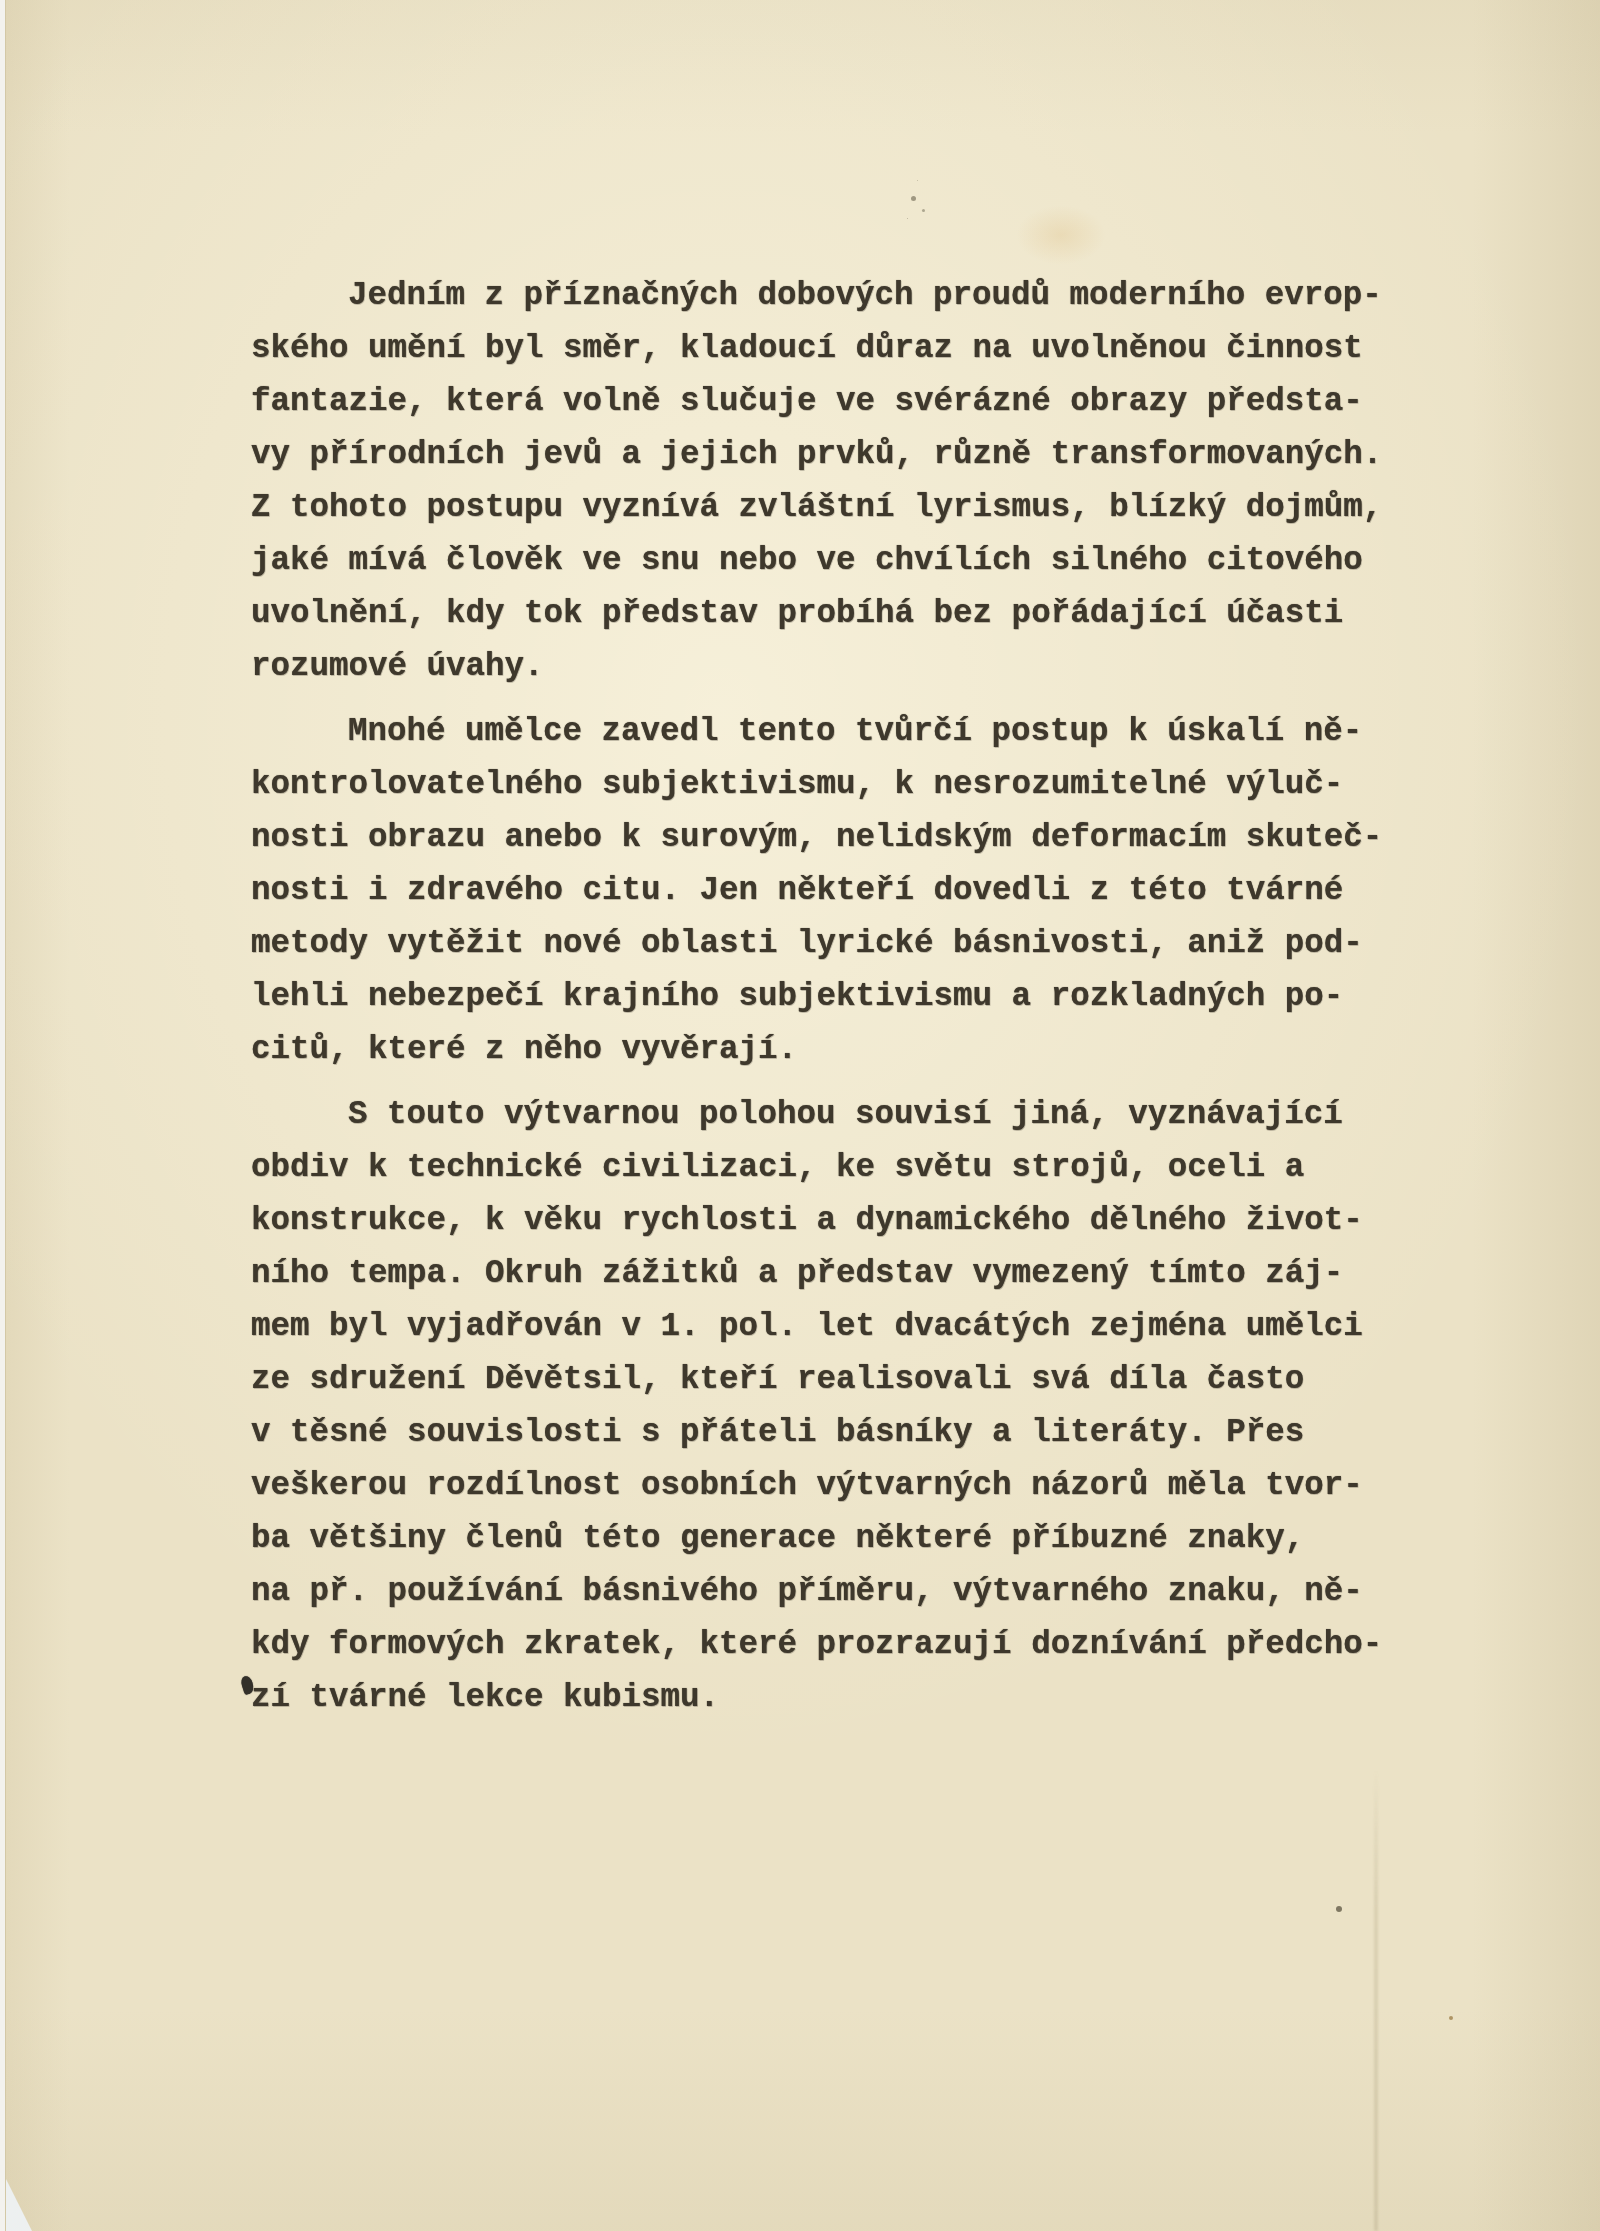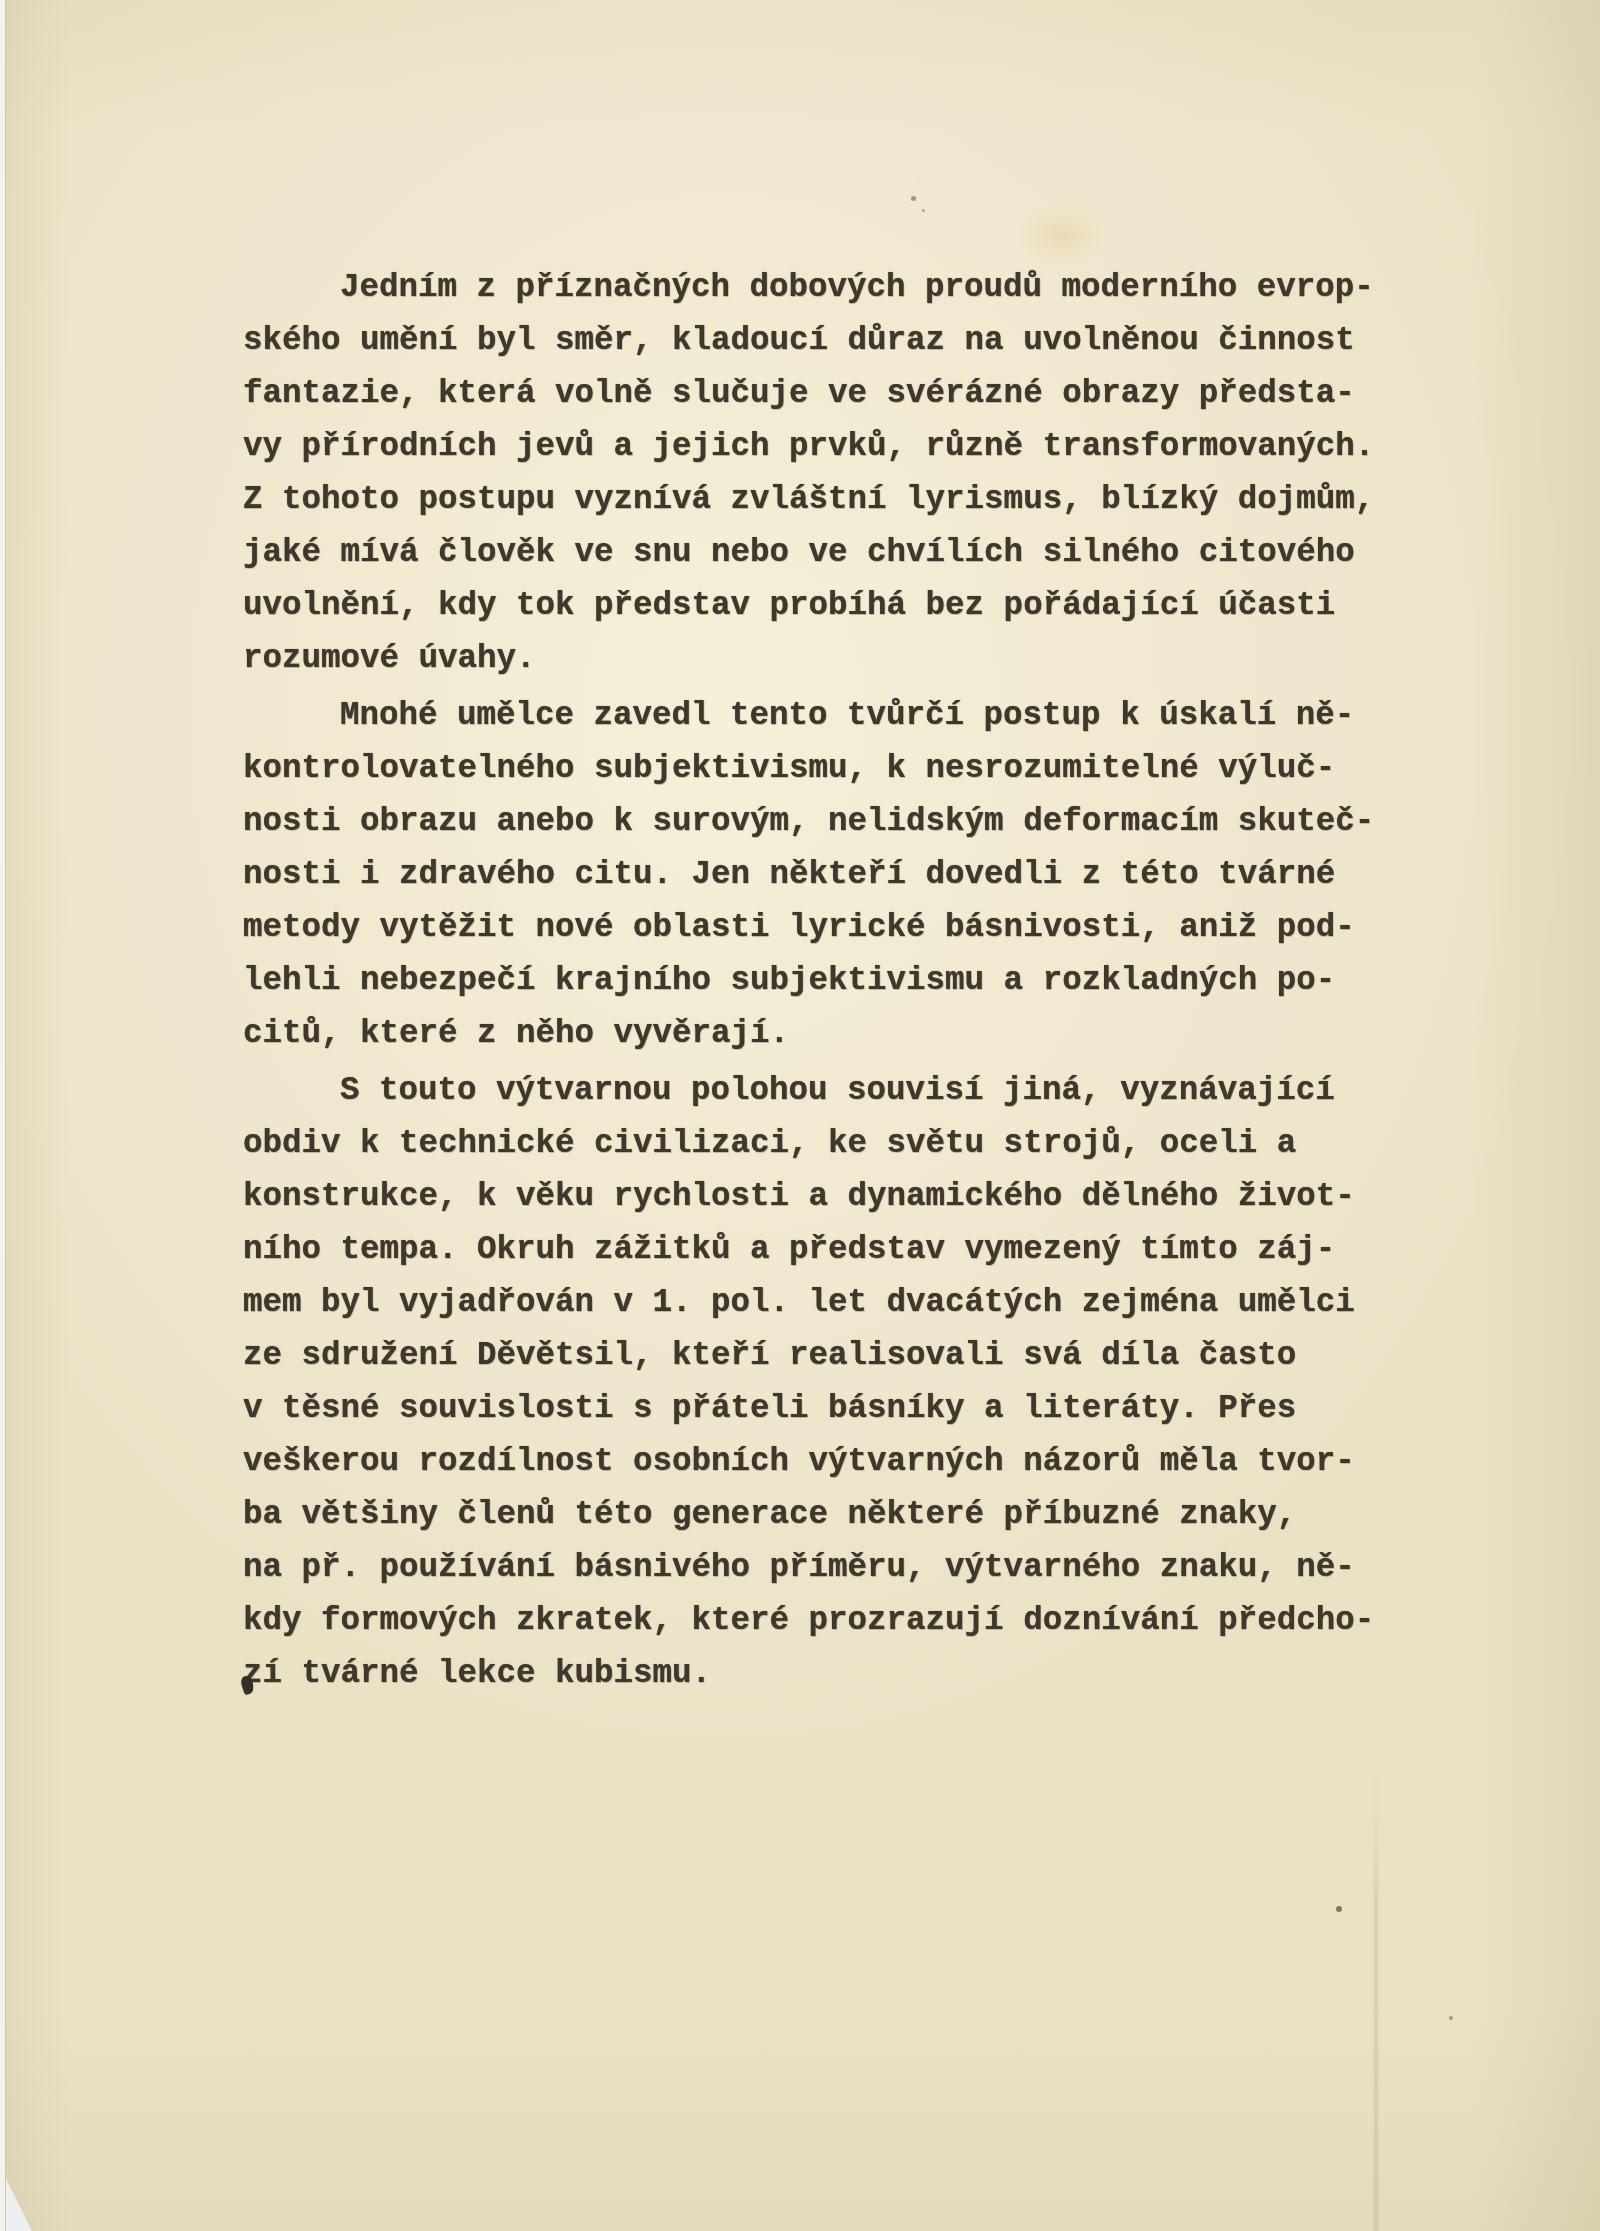--- a/index.html
+++ b/index.html
@@ -27,21 +27,21 @@
     top: 257px;
     width: 1160px;
     font-size: 32.5px;
     line-height: 53px;
     font-weight: bold;
     color: #3e382c;
     text-shadow: 0 0 1px rgba(62,56,44,0.75), 0.7px 0.8px 0 rgba(62,56,44,0.22);
     letter-spacing: 0px;
   }
   .text-block p {
-    margin: 4px;
+    margin: 12px;
     text-indent: 97px;
     white-space: pre-line;
   }
   
   .crease {
     position: absolute;
     left: 1368px;
     top: 1770px;
     width: 4px;
     height: 461px;

